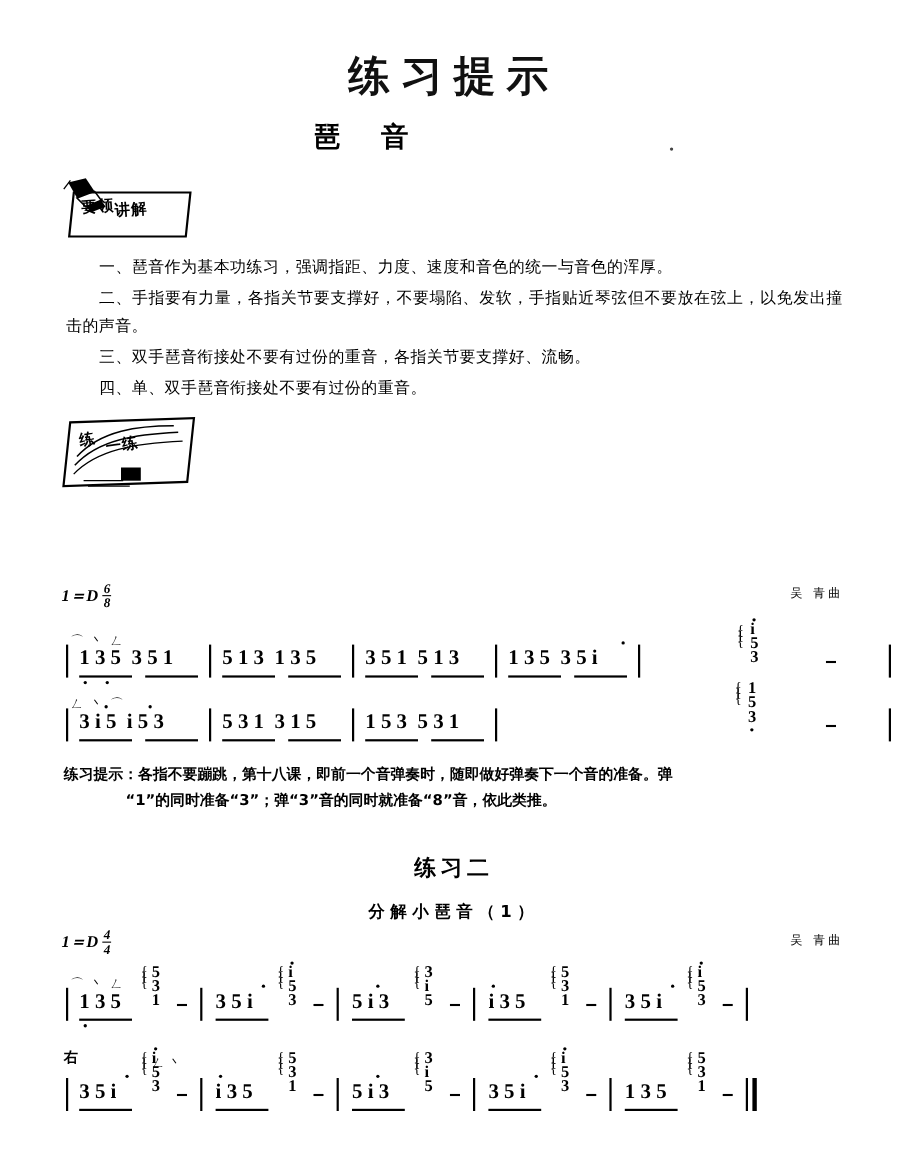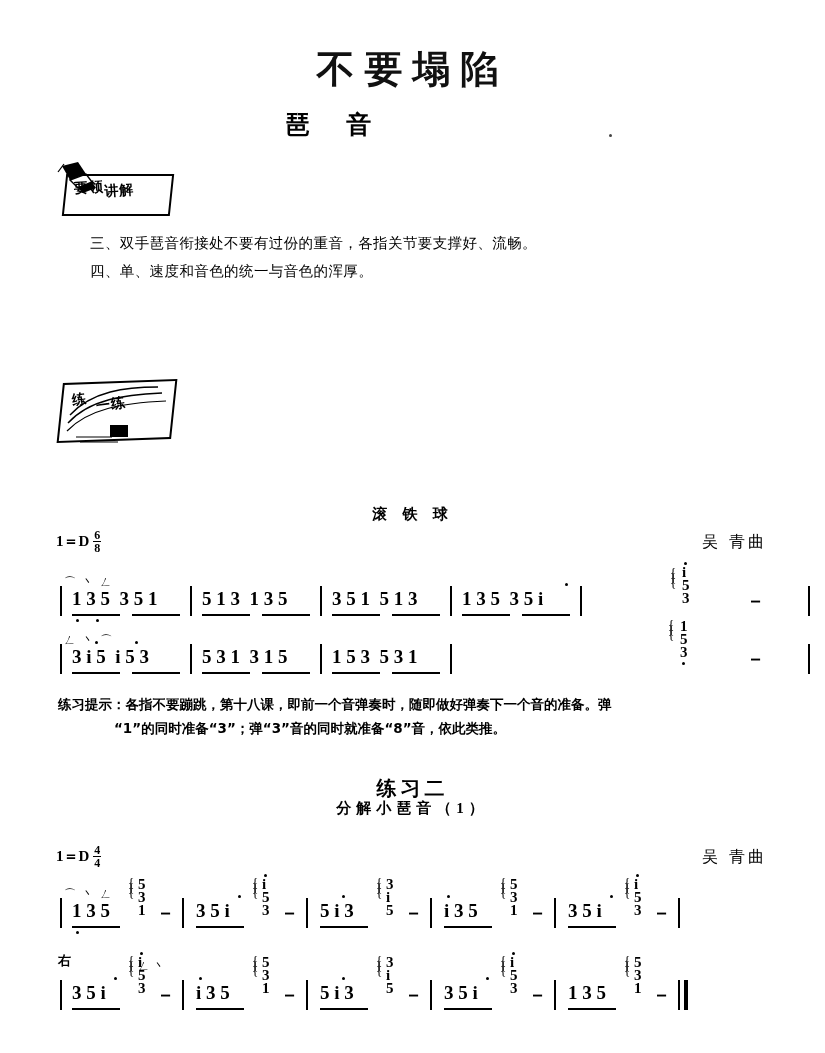--- a/index.html
+++ b/index.html
@@ -156,40 +156,41 @@
     font-family: "DejaVu Sans", sans-serif;
     font-size: 15px;
     font-weight: bold;
     letter-spacing: 5px;
   }
   .keysig {
     position: absolute;
     font-family: "Liberation Serif", serif;
     font-size: 15px;
     font-weight: bold;
+    font-style: italic;
   }
   .keysig .frac {
     display: inline-block;
     vertical-align: middle;
     text-align: center;
     line-height: 1.02;
     font-size: 12px;
     margin-left: 4px;
     transform: translateY(-1px);
   }
   .keysig .frac .num {
     display: block;
     border-bottom: 1.2px solid #000;
     padding: 0 1px;
   }
   .composer {
     position: absolute;
     right: 58px;
     font-family: "DejaVu Sans", sans-serif;
-    font-size: 16px;
+    font-size: 11px;
     letter-spacing: 3px;
   }
 
   
   .staff {
     position: absolute;
     left: 56px;
     width: 714px;
     height: 46px;
     font-family: "Liberation Serif", serif;
@@ -282,59 +283,60 @@
     height: 3px;
     border-radius: 50%;
     background: #444;
   }
 </style>
 </head>
 <body>
 
 <div class="page">
 
-  <div class="lesson-title">不要塌陷</div>
+  <div class="lesson-title">练习提示</div>
   <div class="lesson-subtitle">琶 音</div>
 
   <div class="speck" style="left:609px; top:134px;"></div>
 
   <div class="badge-box">
     <svg class="badge-pen" width="120" height="62" viewBox="0 0 120 62">
       <polygon points="6,6 22,2 30,14 14,20" fill="#000"></polygon>
       <polygon points="14,20 30,14 36,22 22,28" fill="#fff" stroke="#000" stroke-width="1.4"></polygon>
       <polygon points="22,28 36,22 40,28 27,33" fill="#000"></polygon>
       <path d="M2,12 L8,4" stroke="#000" stroke-width="1.2" fill="none"></path>
     </svg>
     <div class="badge-frame"></div>
     <div class="badge-text">
       <span>要领</span><span class="t2">讲解</span>
     </div>
   </div>
 
   <div class="points">
+    <p>一、琶音作为基本功练习，强调指距、力度、速度和音色的统一与音色的浑厚。</p>
+    <p>二、手指要有力量，各指关节要支撑好，不要塌陷、发软，手指贴近琴弦但不要放在弦上，以免发出撞击的声音。</p>
     <p>三、双手琶音衔接处不要有过份的重音，各指关节要支撑好、流畅。</p>
-    <p>四、单、速度和音色的统一与音色的浑厚。</p>
+    <p>四、单、双手琶音衔接处不要有过份的重音。</p>
   </div>
 
   <div class="practice-badge">
     <svg class="pb-lines" width="116" height="62" viewBox="0 0 116 62">
       <path d="M4,30 C26,6 60,2 92,2" stroke="#000" stroke-width="1.4" fill="none"></path>
       <path d="M2,38 C24,14 58,10 96,8" stroke="#000" stroke-width="1.4" fill="none"></path>
       <path d="M1,46 C22,24 56,18 100,16" stroke="#000" stroke-width="1.2" fill="none"></path>
       <path d="M10,52 L46,52" stroke="#000" stroke-width="1.2" fill="none"></path>
       <path d="M14,57 L52,57" stroke="#000" stroke-width="1.2" fill="none"></path>
       <rect x="44" y="40" width="18" height="12" fill="#000"></rect>
     </svg>
     <div class="pb-frame"></div>
     <div class="pb-text">
       <span>练</span><span class="p2">一练</span>
     </div>
   </div>
 
-  <div class="ex-sub" style="top:505px;">滚 铁 球</div>
 
   <div class="keysig" style="left:56px; top:530px;">
     <span>1＝D</span><span class="frac"><span class="num">6</span><span>8</span></span>
   </div>
   <div class="composer" style="top:532px;">吴 青曲</div>
 
   <div class="staff" style="top:578px;">
     <div class="fingermark" style="left:8px; top:-4px;">⌒&nbsp;&nbsp;丶&nbsp;&nbsp;ㄥ</div>
     <div class="barline" style="left:4px; top:8px;"></div>
     <div class="note" style="left:16px; top:10px;">1 3 5&nbsp;&nbsp;3 5 1</div>
@@ -393,21 +395,21 @@
     <div class="dash" style="left:690px; top:10px;">－</div>
     <div class="barline" style="left:752px; top:8px;"></div>
   </div>
 
   <div class="tip" style="top:692px;">
     <span>练习提示：各指不要蹦跳，第十八课，即前一个音弹奏时，随即做好弹奏下一个音的准备。弹</span>
     <span class="indent2">“1”的同时准备“3”；弹“3”音的同时就准备“8”音，依此类推。</span>
   </div>
 
   <div class="ex-title" style="top:775px;">练习二</div>
-  <div class="ex-sub" style="top:799px;font-family:Liberation Serif, serif;">分解小琶音（1）</div>
+  <div class="ex-sub" style="top:820px;">分解小琶音（1）</div>
 
   <div class="keysig" style="left:56px; top:845px;">
     <span>1＝D</span><span class="frac"><span class="num">4</span><span>4</span></span>
   </div>
   <div class="composer" style="top:847px;">吴 青曲</div>
 
   <div class="staff" style="top:890px;">
     <div class="fingermark" style="left:8px; top:-4px;">⌒&nbsp;&nbsp;丶&nbsp;&nbsp;ㄥ</div>
     <div class="barline" style="left:4px; top:8px;"></div>
     <div class="note" style="left:16px; top:10px;">1 3 5</div>

